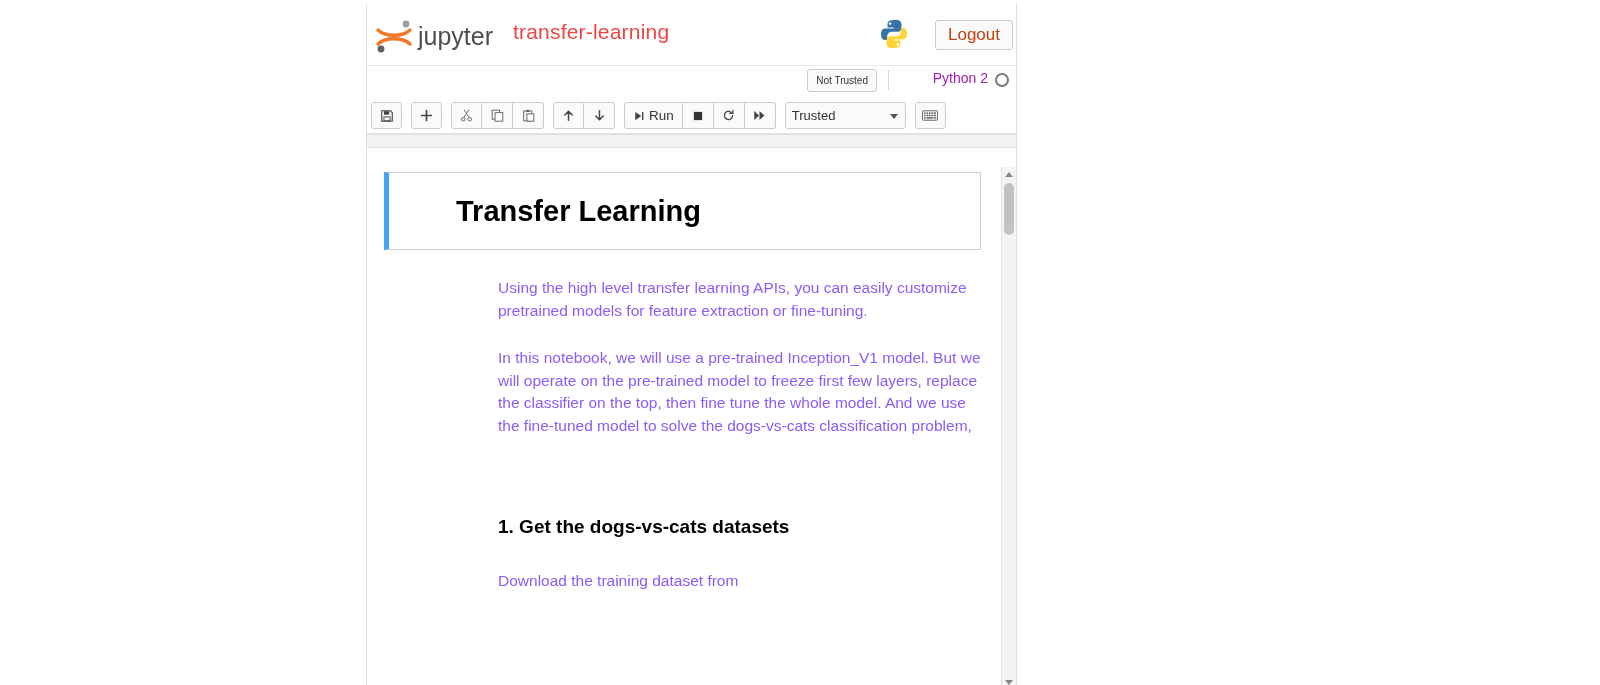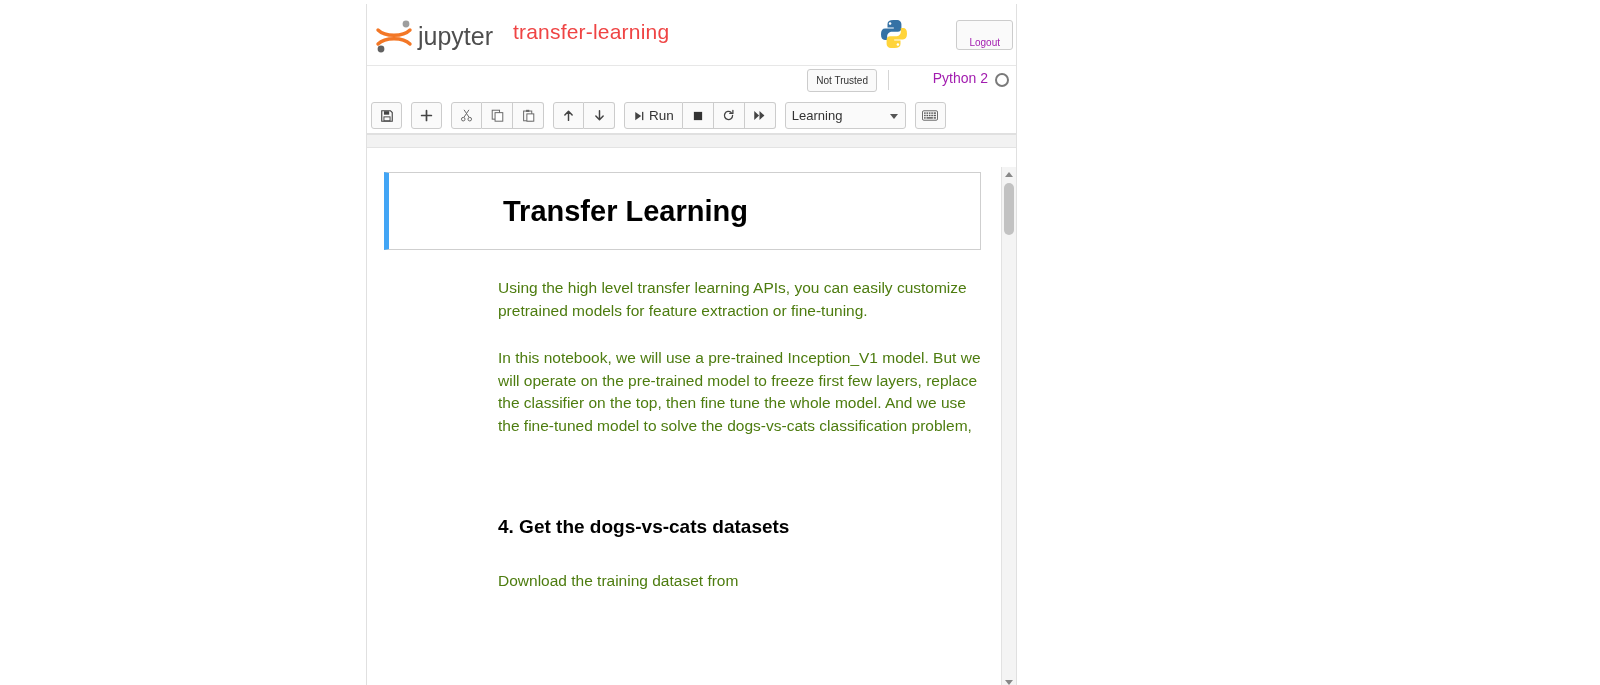--- a/index.html
+++ b/index.html
@@ -48,26 +48,26 @@
   }
   .py-logo {
     position: absolute;
     right: 105px; top: 13px;
     width: 34px; height: 34px;
   }
   .logout-btn {
     position: absolute;
     right: 3px; top: 16px;
     height: 30px;
-    padding: 8px 12px;
+    padding: 0 12px;
     background: #fafafa;
     border: 1px solid #cccccc;
     border-radius: 3px;
-    font-size: 10px;
-    color: #a21caf;
+    font-size: 17px;
+    color: #c2410c;
     line-height: 28px;
     cursor: pointer;
   }
 
   
   .status-row {
     position: relative;
     height: 32px;
     background: #ffffff;
   }
@@ -215,21 +215,21 @@
     padding: 5px 5px 5px 0;
   }
   .cell.selected {
     margin: 24px 19px 0 17px;
     border: 1px solid #cfcfcf;
     border-left: 5px solid #42a5f5;
     padding: 14px 10px 14px 0;
     background: #ffffff;
   }
   .md-inner {
-    padding-left: 114px;
+    padding-left: 67px;
     padding-right: 14px;
   }
   h1.md {
     margin: 6px 0 6px 0;
     font-size: 29px;
     font-weight: bold;
     color: #000000;
     line-height: 1.25;
   }
   h2.md {
@@ -241,21 +241,21 @@
   h3.md {
     margin: 0;
     font-size: 19px;
     font-weight: bold;
     color: #000000;
   }
   p.md {
     margin: 0;
     font-size: 15.5px;
     line-height: 1.47;
-    color: #4d7c0f;
+    color: #8b5cf6;
   }
   .blk { padding: 0 14px 0 131px; }
   .spacer-14 { height: 14px; }
   .spacer-22 { height: 22px; }
   .spacer-30 { height: 30px; }
   .spacer-38 { height: 38px; }
 
   
   .nb-scrollbar {
     position: absolute;
@@ -412,21 +412,21 @@
         </button>
         <button class="tb-btn" title="Restart the kernel and re-run the notebook">
           <svg width="13" height="13" viewBox="0 0 16 16">
               <path d="M1.5 2.5l6 5.5-6 5.5z" fill="#444"></path>
               <path d="M8 2.5l6 5.5-6 5.5z" fill="#444"></path>
             </svg>
         </button>
       </div>
 
       <div class="celltype-select">
-        <span>Learning</span>
+        <span>Trusted</span>
         <span class="caret"></span>
       </div>
 
       <div class="tb-group">
         <button class="tb-btn" title="Open the command palette">
           <svg width="16" height="11" viewBox="0 0 20 13">
               <rect x="0.6" y="0.6" width="18.8" height="11.8" rx="1.6" fill="none" stroke="#555" stroke-width="1.1"></rect>
               <g fill="#555">
                 <rect x="2.6" y="2.6" width="2" height="1.8"></rect>
                 <rect x="5.6" y="2.6" width="2" height="1.8"></rect>
@@ -475,21 +475,21 @@
             </div>
           </div>
 
           <div class="spacer-38"></div>
 
 
           <div class="spacer-30"></div>
 
           <div class="cell">
             <div class="blk">
-              <h3 class="md">4. Get the dogs-vs-cats datasets</h3>
+              <h3 class="md">1. Get the dogs-vs-cats datasets</h3>
             </div>
           </div>
 
           <div class="spacer-22"></div>
 
           <div class="cell">
             <div class="blk">
               <p class="md">Download the training dataset from</p>
             </div>
           </div>

